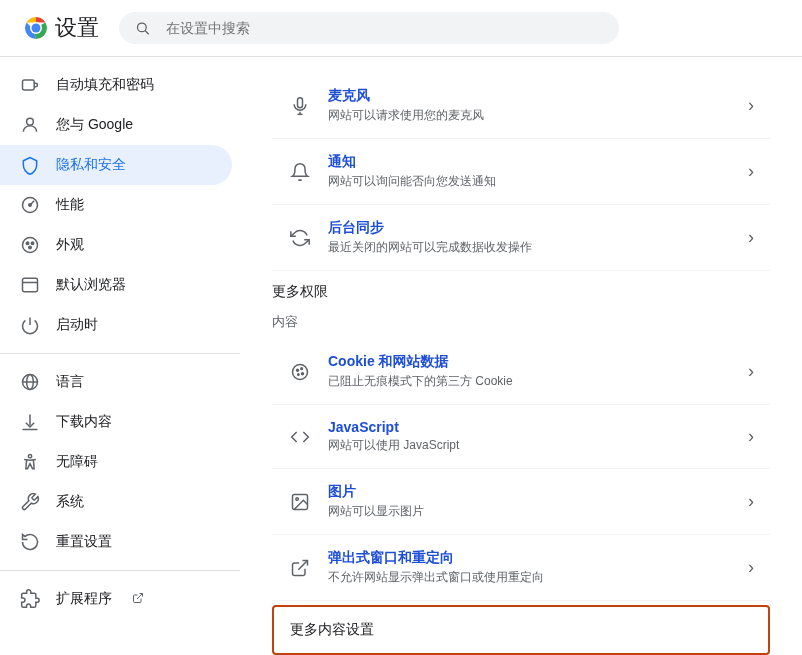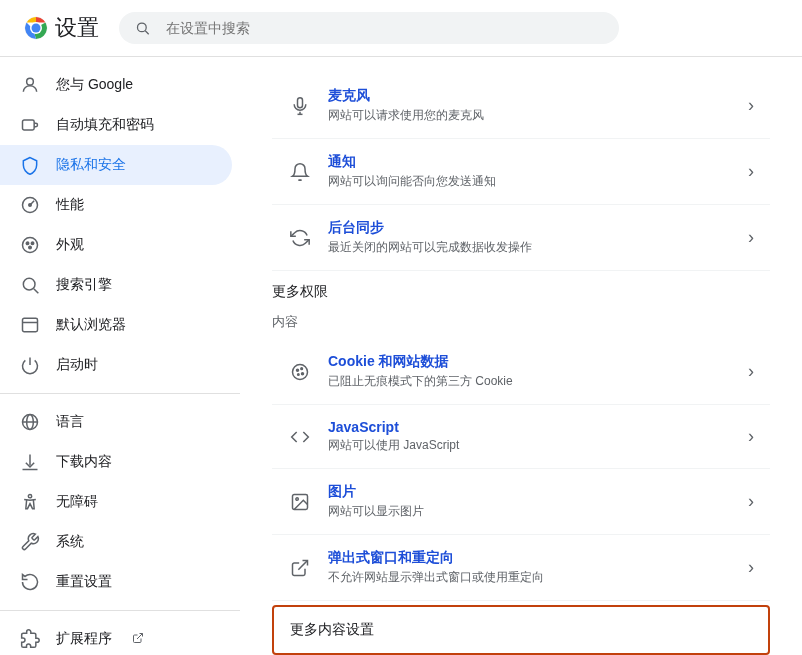--- a/index.html
+++ b/index.html
@@ -228,35 +228,35 @@
   </div>
 </div>
 
 <div class="main">
 
   <div class="sidebar">
 
     <div class="sidebar-item">
       <span class="sidebar-icon">
         <svg width="20" height="20" viewBox="0 0 24 24" fill="none" stroke="#5f6368" stroke-width="1.8">
+            <rect x="3" y="6" width="14" height="12" rx="2"></rect>
+            <path d="M17 10h2a2 2 0 0 1 0 4h-2"></path>
+          </svg>
+      </span>
+      <span class="sidebar-label">自动填充和密码</span>
+    </div>
+
+    <div class="sidebar-item">
+      <span class="sidebar-icon">
+        <svg width="20" height="20" viewBox="0 0 24 24" fill="none" stroke="#5f6368" stroke-width="1.8">
             <circle cx="12" cy="8" r="4"></circle>
             <path d="M4 20c0-4 3.6-7 8-7s8 3 8 7"></path>
           </svg>
       </span>
       <span class="sidebar-label">您与 Google</span>
-    </div>
-
-    <div class="sidebar-item">
-      <span class="sidebar-icon">
-        <svg width="20" height="20" viewBox="0 0 24 24" fill="none" stroke="#5f6368" stroke-width="1.8">
-            <rect x="3" y="6" width="14" height="12" rx="2"></rect>
-            <path d="M17 10h2a2 2 0 0 1 0 4h-2"></path>
-          </svg>
-      </span>
-      <span class="sidebar-label">自动填充和密码</span>
     </div>
 
     <div class="sidebar-item active">
       <span class="sidebar-icon">
         <svg width="20" height="20" viewBox="0 0 24 24" fill="none" stroke="#1a73e8" stroke-width="1.8">
             <path d="M12 3L4 7v5c0 5 3.6 9.7 8 11 4.4-1.3 8-6 8-11V7z"></path>
           </svg>
       </span>
       <span class="sidebar-label">隐私和安全</span>
     </div>
@@ -277,29 +277,20 @@
         <svg width="20" height="20" viewBox="0 0 24 24" fill="none" stroke="#5f6368" stroke-width="1.8">
             <circle cx="12" cy="12" r="9"></circle>
             <circle cx="9" cy="10" r="1.5" fill="#5f6368"></circle>
             <circle cx="15" cy="10" r="1.5" fill="#5f6368"></circle>
             <circle cx="12" cy="15" r="1.5" fill="#5f6368"></circle>
           </svg>
       </span>
       <span class="sidebar-label">外观</span>
     </div>
 
-    <div class="sidebar-item">
-      <span class="sidebar-icon">
-        <svg width="20" height="20" viewBox="0 0 24 24" fill="none" stroke="#5f6368" stroke-width="1.8">
-            <circle cx="11" cy="11" r="7"></circle>
-            <line x1="16.5" y1="16.5" x2="22" y2="22"></line>
-          </svg>
-      </span>
-      <span class="sidebar-label">搜索引擎</span>
-    </div>
 
     <div class="sidebar-item">
       <span class="sidebar-icon">
         <svg width="20" height="20" viewBox="0 0 24 24" fill="none" stroke="#5f6368" stroke-width="1.8">
             <rect x="3" y="4" width="18" height="16" rx="2"></rect>
             <line x1="3" y1="9" x2="21" y2="9"></line>
           </svg>
       </span>
       <span class="sidebar-label">默认浏览器</span>
     </div>

